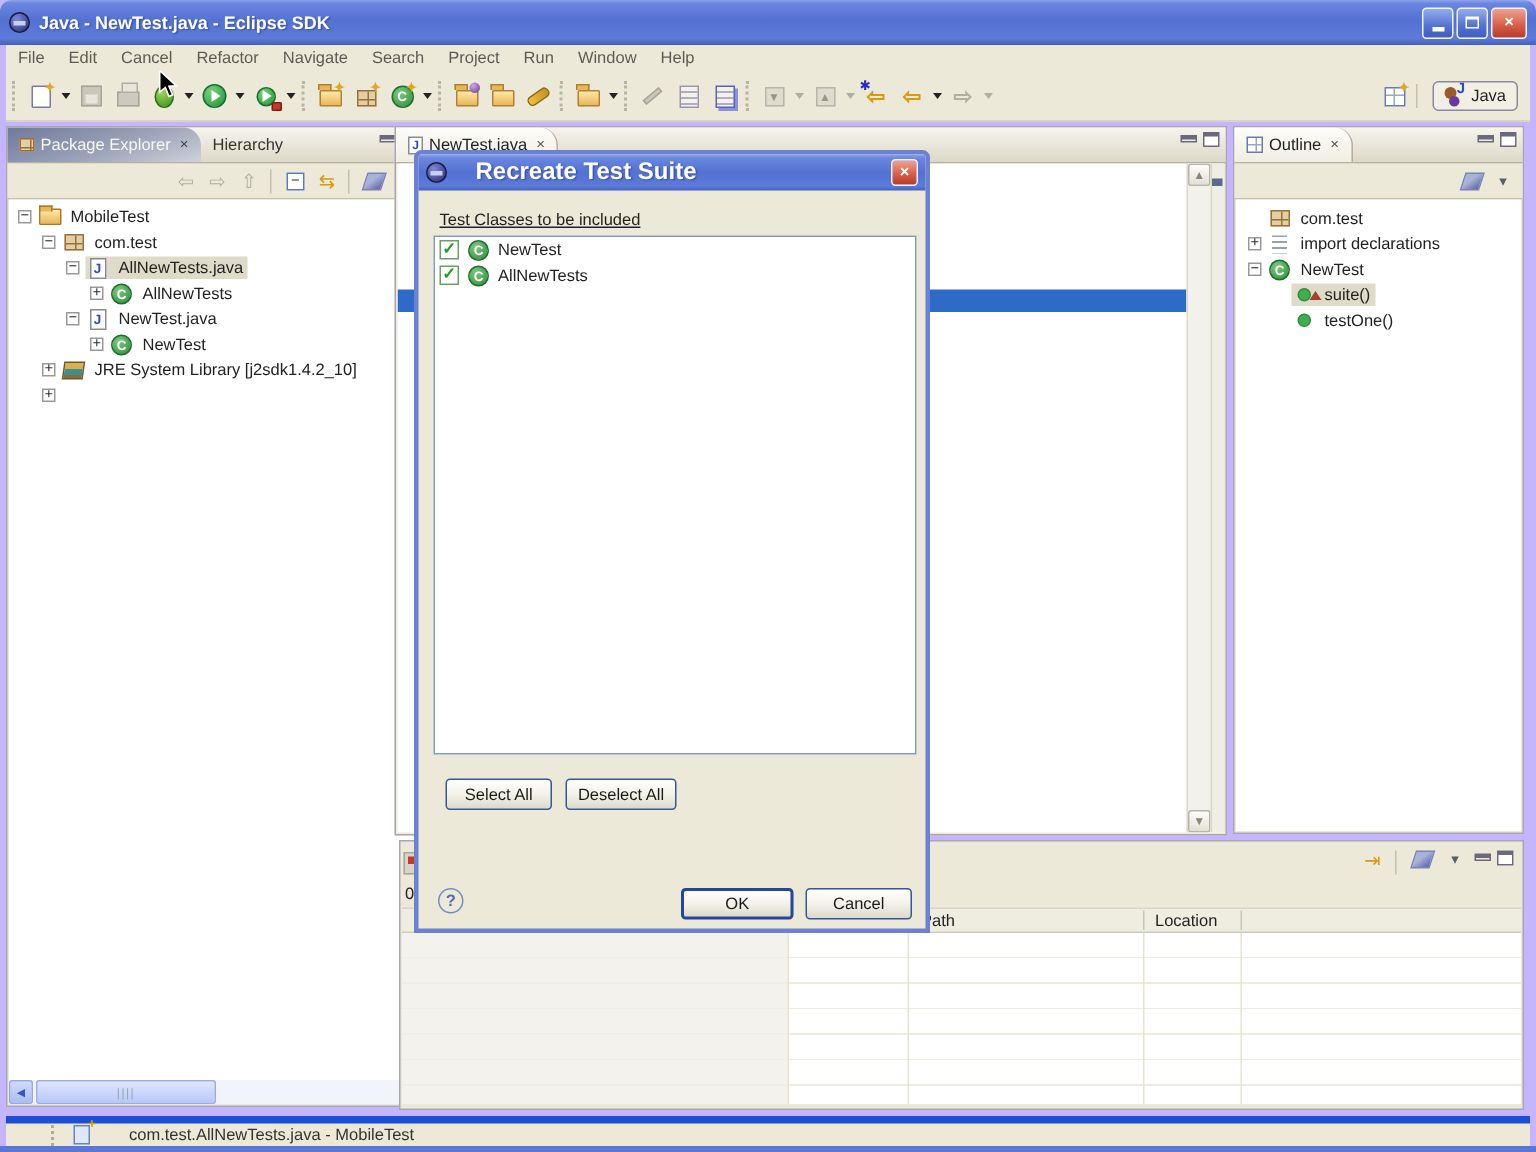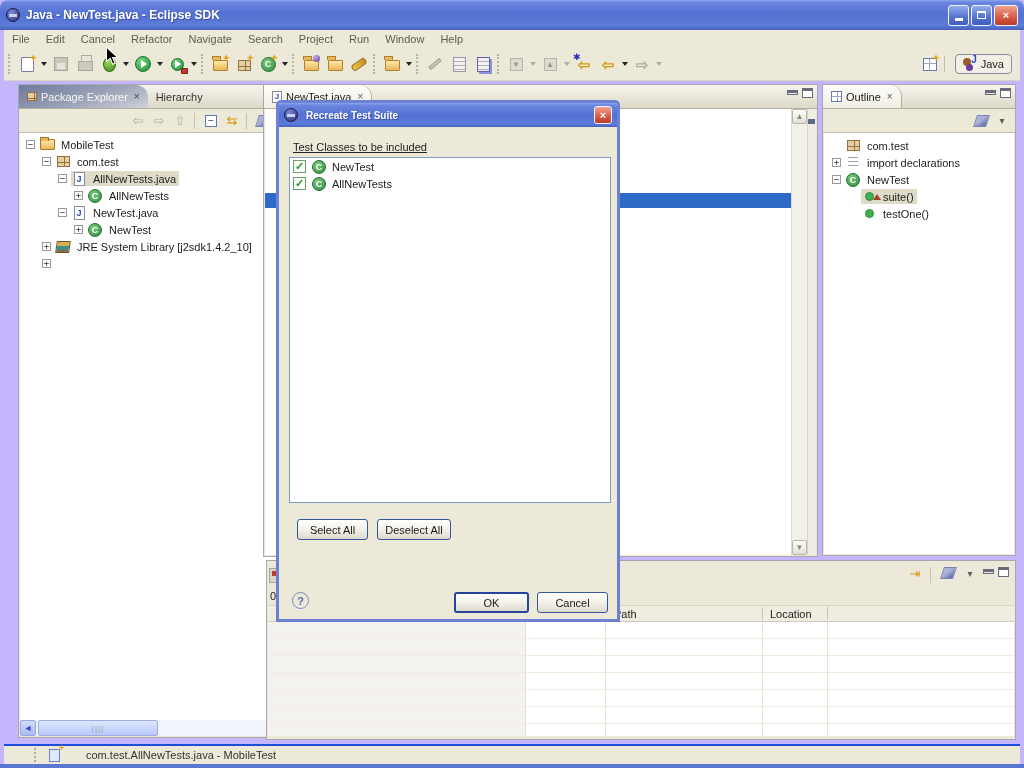--- a/index.html
+++ b/index.html
@@ -142,41 +142,41 @@
     background-image:repeating-linear-gradient(180deg,transparent 0 16px,#eeebdf 16px 17px);}
   .grid-v{position:absolute;top:0;bottom:0;width:1px;background:#e6e2d4;}
   #bv-grey{position:absolute;left:0;top:0;bottom:0;width:257px;background:rgba(240,238,229,0.75);}
 
   
   #dialog{position:absolute;left:276px;top:100px;width:344px;height:522px;z-index:20;
     background:#ece9d8;border:3px solid #6c81d2;border-radius:5px 5px 0 0;}
   #dlg-title{position:absolute;left:0;right:0;top:0;height:24px;border-radius:2px 2px 0 0;
     background:linear-gradient(180deg,#8ca4ec 0%,#6a86df 10%,#5371d2 50%,#5d7bd8 88%,#4560bd 100%);
     display:flex;align-items:center;padding:0 5px;}
-  #dlg-title span.t{color:#fff;font-weight:bold;font-size:10px;margin-left:8px;text-shadow:1px 1px 1px #3a51a8;}
+  #dlg-title span.t{color:#fff;font-weight:bold;font-size:16px;margin-left:19px;text-shadow:1px 1px 1px #3a51a8;}
   #dlg-close{margin-left:auto;width:18px;height:18px;border-radius:3px;border:1px solid #f0f4ff;
     background:linear-gradient(180deg,#efa390,#d9604a 55%,#b93b28);color:#fff;font-weight:bold;font-size:11px;
     display:flex;align-items:center;justify-content:center;}
   .ecl-logo{width:14px;height:14px;border-radius:50%;background:radial-gradient(circle at 35% 30%,#7a8ad8,#2a2a6a);border:1px solid #1a1a4a;position:relative;flex:none;}
   .ecl-logo:after{content:"";position:absolute;left:2px;top:5px;right:2px;height:3px;background:#c8d0f0;}
   #dlg-label{position:absolute;left:14px;top:38px;text-decoration:underline;}
   #dlg-list{position:absolute;left:10px;top:54px;width:322px;height:346px;background:#fff;border:1px solid #7f9db9;}
   .dlg-row{display:flex;align-items:center;height:17px;padding:1px 3px;gap:6px;}
   .cbx{width:13px;height:13px;background:#fff;border:1px solid #6a9e6a;color:#1fa11f;font-weight:bold;font-size:11px;line-height:11px;text-align:center;flex:none;}
   .xp-btn{position:absolute;height:21px;background:linear-gradient(180deg,#ffffff,#f2f0e6 55%,#dcd9cb);
     border:1px solid #36579c;border-radius:3px;font-size:11px;color:#1a1a1a;
     display:flex;align-items:center;justify-content:center;font-family:"Liberation Sans",sans-serif;}
   #btn-selall{left:18px;top:416px;width:71px;}
   #btn-desall{left:98px;top:416px;width:74px;}
   #btn-ok{left:175px;top:489px;width:75px;border-width:2px;border-color:#26449c;}
   #btn-cancel{left:258px;top:489px;width:71px;}
   #dlg-help{position:absolute;left:13px;top:489px;width:17px;height:17px;border-radius:50%;border:1px solid #7a8ac0;color:#5a6ab0;display:flex;align-items:center;justify-content:center;font-weight:bold;}
 
   
-  #statusbar{position:absolute;left:4px;right:4px;bottom:4px;height:20px;background:#ece9d8;border-top:2px solid #1d4ed8;display:flex;align-items:center;}
+  #statusbar{position:absolute;left:4px;right:4px;bottom:4px;height:20px;background:#ece9d8;border-top:5px solid #1d4ed8;display:flex;align-items:center;}
   #sb-grip{width:3px;height:14px;border-left:2px dotted #b0ac9c;margin-left:30px;}
   #sb-icon{width:11px;height:13px;background:#dfe8fa;border:1px solid #6a82c8;margin-left:12px;position:relative;}
   #sb-icon:after{content:"+";position:absolute;right:-5px;top:-7px;color:#d8a010;font-size:9px;font-weight:bold;}
   #sb-text{margin-left:26px;color:#333;}
 
   
   #cursor{position:absolute;left:103px;top:47px;z-index:40;}
 </style>
 </head>
 <body>
@@ -308,21 +308,21 @@
       <span class="vb-sep"></span>
       <span id="persp-java">
         <span class="g-javaballs">
             <span class="b2"></span>
           </span>
         <span>Java</span>
       </span>
     </span>
   </div>
 
-  <div class="panel" id="pkg-panel" style="left:18px;top:84px;width:280px;height:654px;">
+  <div class="panel" id="pkg-panel" style="left:4px;top:84px;width:280px;height:654px;">
     <div class="tabstrip">
       <span class="tab sel-dark">
         <span class="i-package" style="width:10px;height:9px;"></span>
         <span>Package Explorer</span>
         <span class="x">×</span>
       </span>
       <span class="tab">
         <span>Hierarchy</span>
       </span>
       <span class="mini-ctrl">

